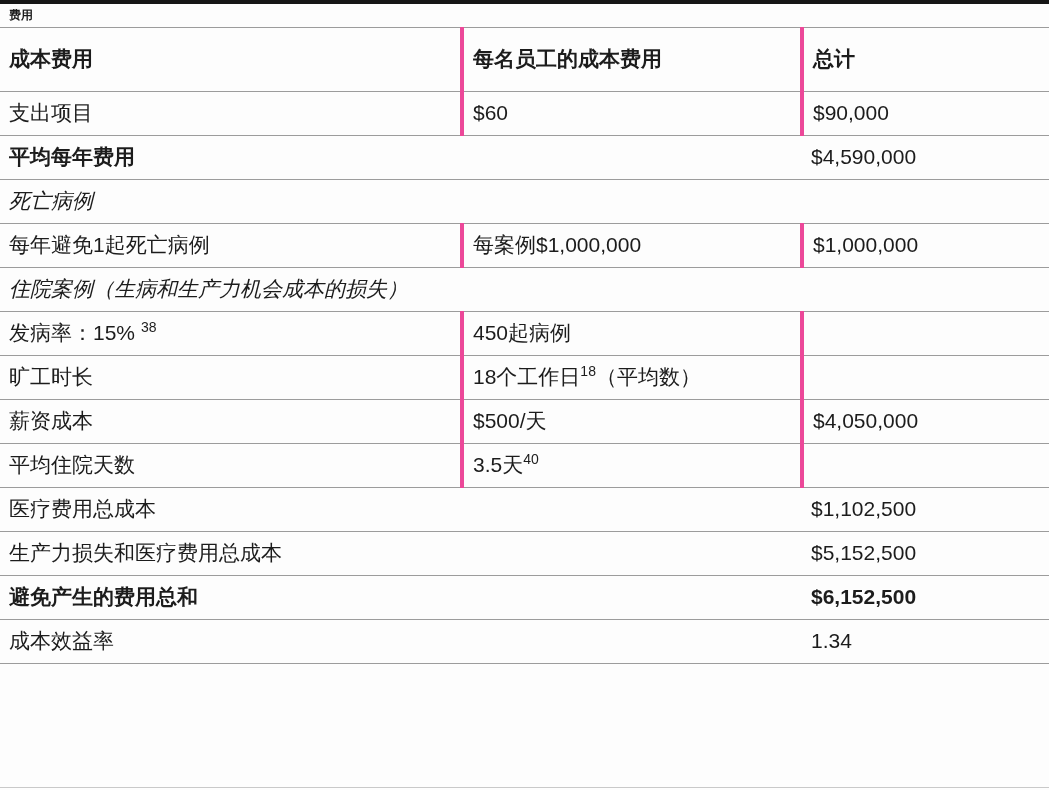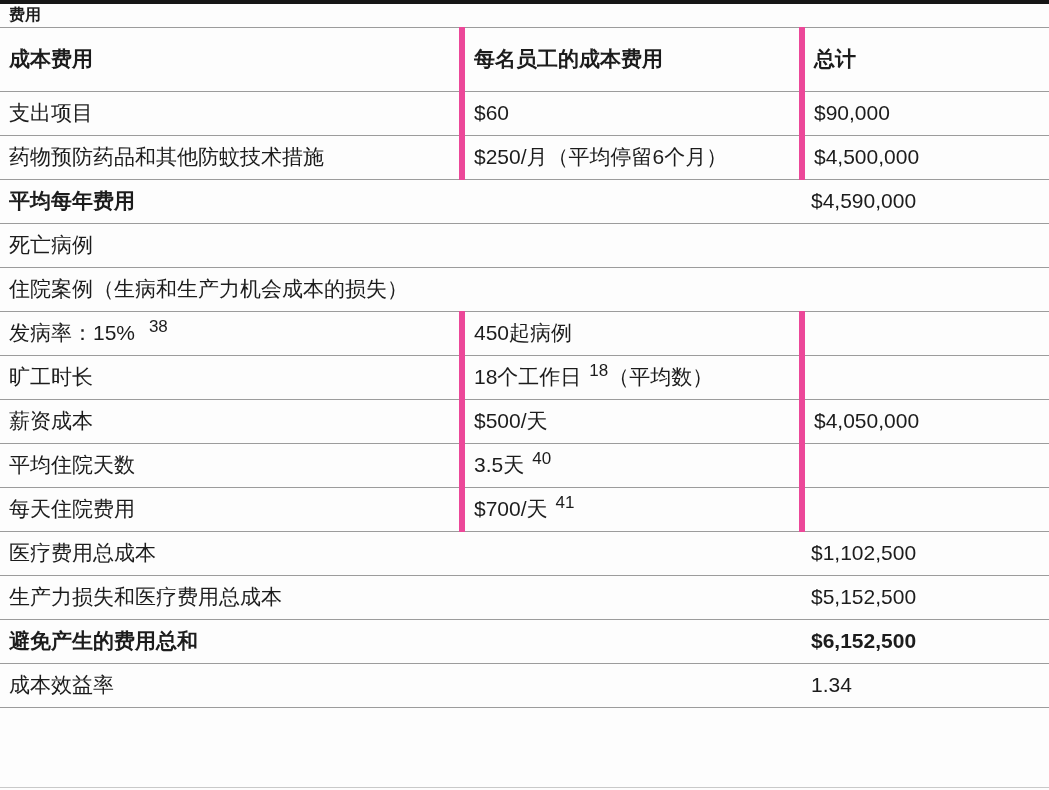--- a/index.html
+++ b/index.html
@@ -30,33 +30,32 @@
     padding: 0 4px 0 9px;
     height: 44px;
     border-bottom: 1px solid #9c9c9c;
     white-space: nowrap;
     overflow: hidden;
   }
   tr.title td {
     height: 25px;
     border-top: 4px solid #161616;
     font-weight: 700;
-    font-size: 16px;
+    font-size: 12px;
     padding-top: 1px;
   }
   tr.header td { height: 64px; }
   td.b { font-weight: 700; }
-  td.i { }
-  td.vline { border-left: 6px solid #ec4899; }
+  td.i { font-style: italic; }
+  td.vline { border-left: 4px solid #ec4899; }
   td sup {
-    font-size: 17px;
+    font-size: 14px;
     line-height: 0;
     vertical-align: super;
     letter-spacing: 0;
-    margin-left: 8px;
   }
   .clip-line {
     position: absolute;
     left: 0;
     width: 1049px;
     top: 787px;
     height: 1px;
     background: #c9c9c9;
   }
 </style>
@@ -80,33 +79,33 @@
           <td class="b"><span>成本费用</span></td>
           <td class="vline b"><span>每名员工的成本费用</span></td>
           <td class="vline b"><span>总计</span></td>
         </tr>
         <tr>
           <td><span>支出项目</span></td>
           <td class="vline"><span>$60</span></td>
           <td class="vline"><span>$90,000</span></td>
         </tr>
         <tr>
-          <td><span>药物预防药品和其他防蚊技术措施</span></td>
-          <td class="vline"><span>$250/月（平均停留6个月）</span></td>
-          <td class="vline"><span>$4,500,000</span></td>
-        </tr>
-        <tr>
           <td class="b"><span>平均每年费用</span></td>
           <td><span></span></td>
           <td><span>$4,590,000</span></td>
         </tr>
         <tr>
           <td class="i"><span>死亡病例</span></td>
           <td><span></span></td>
           <td><span></span></td>
+        </tr>
+        <tr>
+          <td><span>每年避免1起死亡病例</span></td>
+          <td class="vline"><span>每案例$1,000,000</span></td>
+          <td class="vline"><span>$1,000,000</span></td>
         </tr>
         <tr>
           <td class="i"><span>住院案例（生病和生产力机会成本的损失）</span></td>
           <td><span></span></td>
           <td><span></span></td>
         </tr>
         <tr>
           <td><span>发病率：15% </span><sup>38</sup></td>
           <td class="vline"><span>450起病例</span></td>
           <td class="vline"><span></span></td>
@@ -117,25 +116,20 @@
           <td class="vline"><span></span></td>
         </tr>
         <tr>
           <td><span>薪资成本</span></td>
           <td class="vline"><span>$500/天</span></td>
           <td class="vline"><span>$4,050,000</span></td>
         </tr>
         <tr>
           <td><span>平均住院天数</span></td>
           <td class="vline"><span>3.5天</span><sup>40</sup></td>
-          <td class="vline"><span></span></td>
-        </tr>
-        <tr>
-          <td><span>每天住院费用</span></td>
-          <td class="vline"><span>$700/天</span><sup>41</sup></td>
           <td class="vline"><span></span></td>
         </tr>
         <tr>
           <td><span>医疗费用总成本</span></td>
           <td><span></span></td>
           <td><span>$1,102,500</span></td>
         </tr>
         <tr>
           <td><span>生产力损失和医疗费用总成本</span></td>
           <td><span></span></td>

